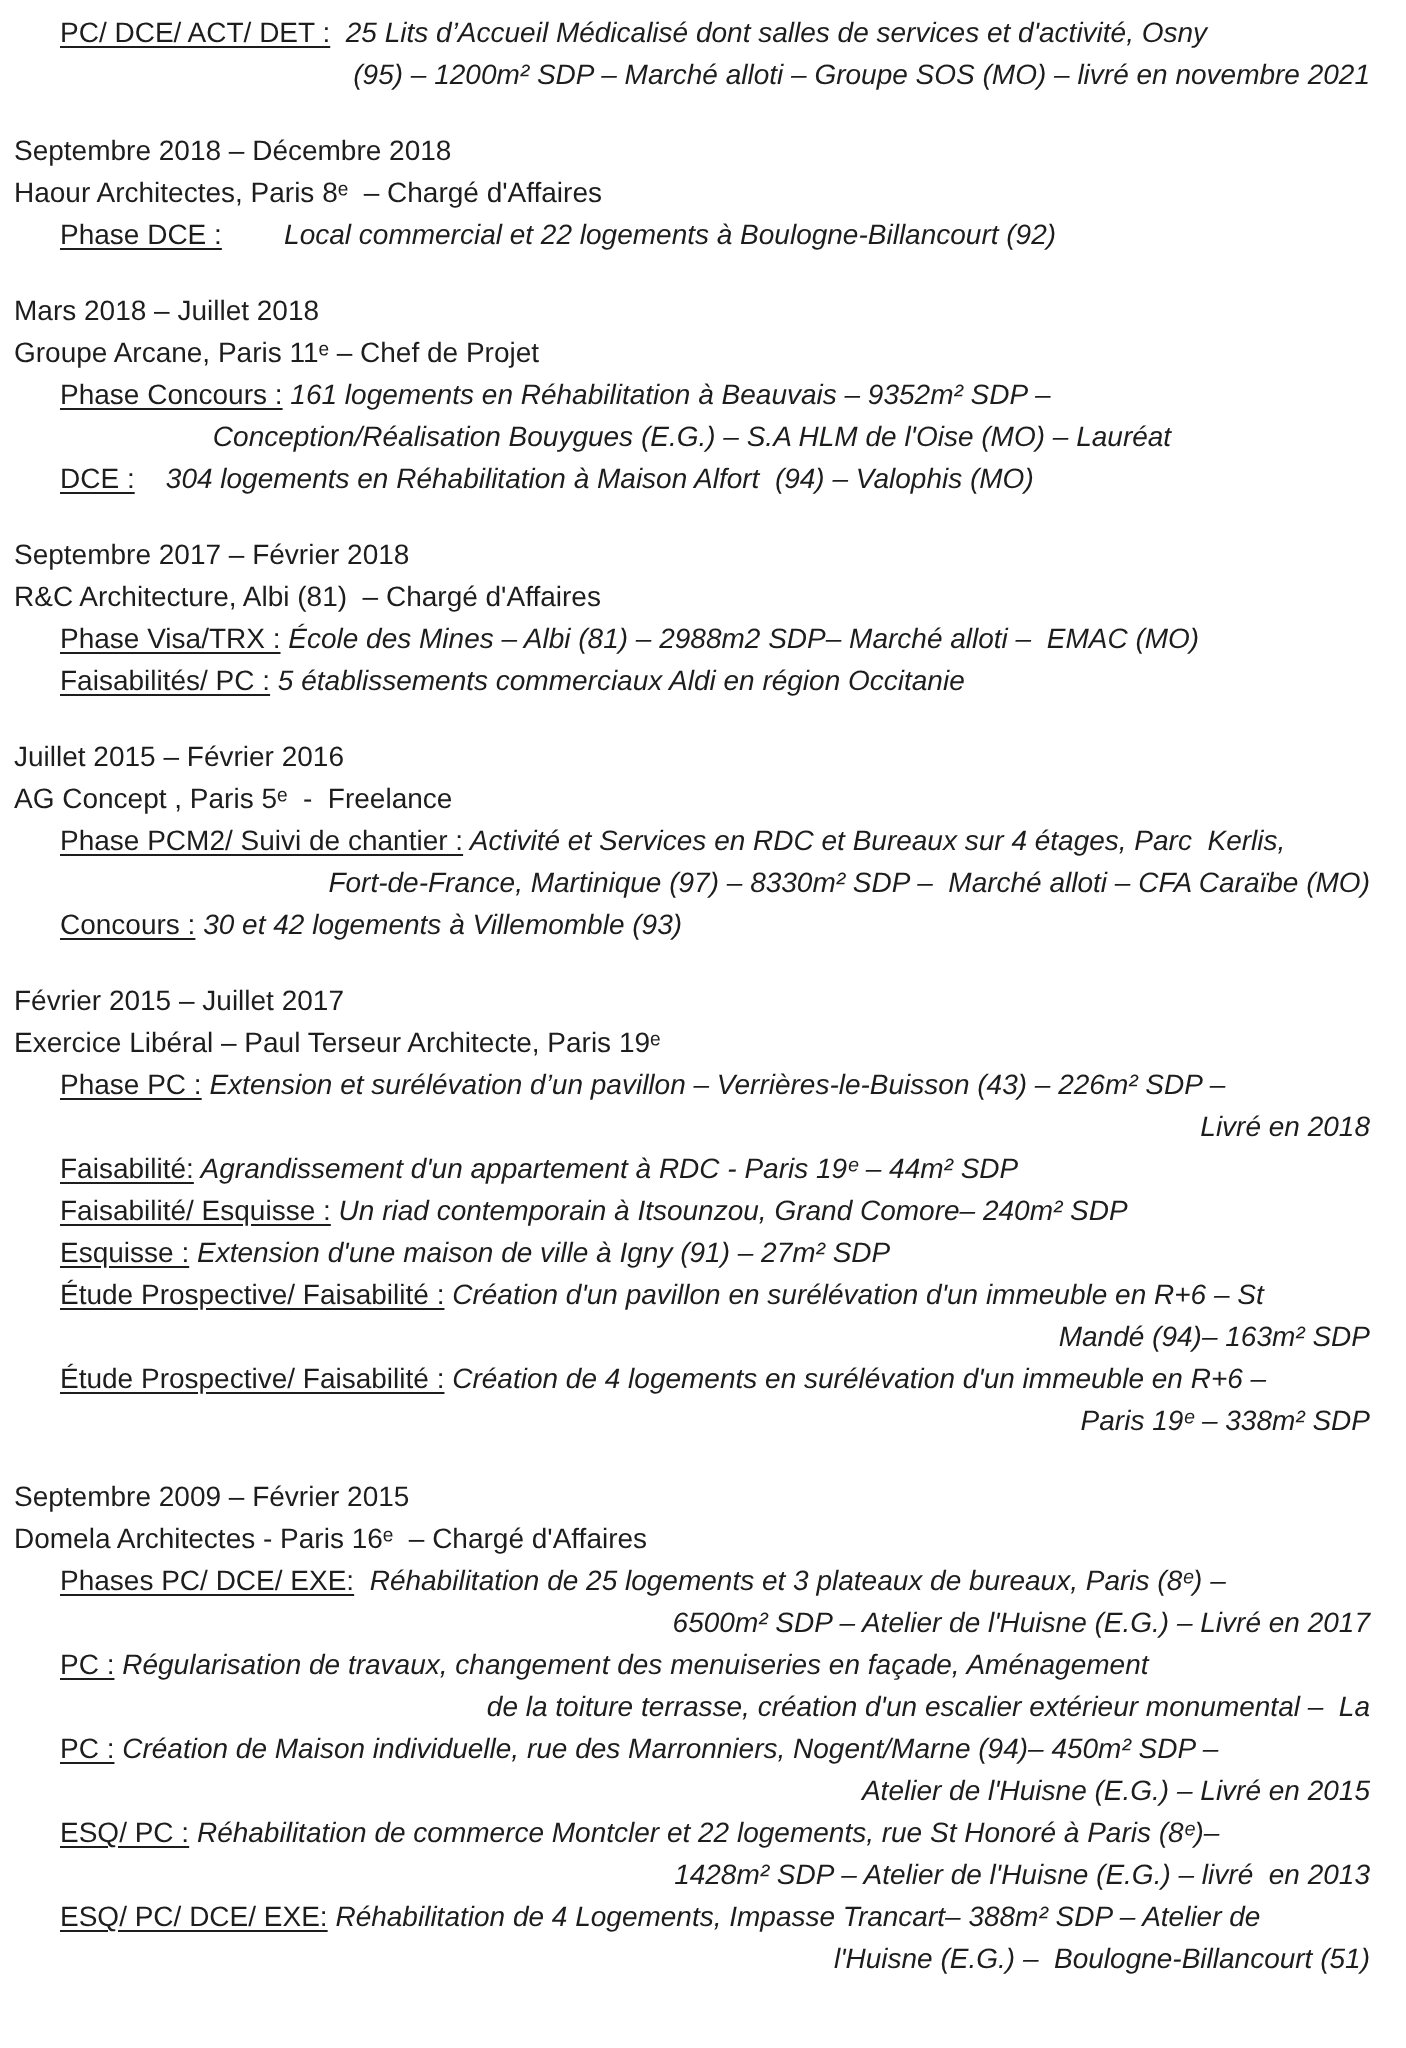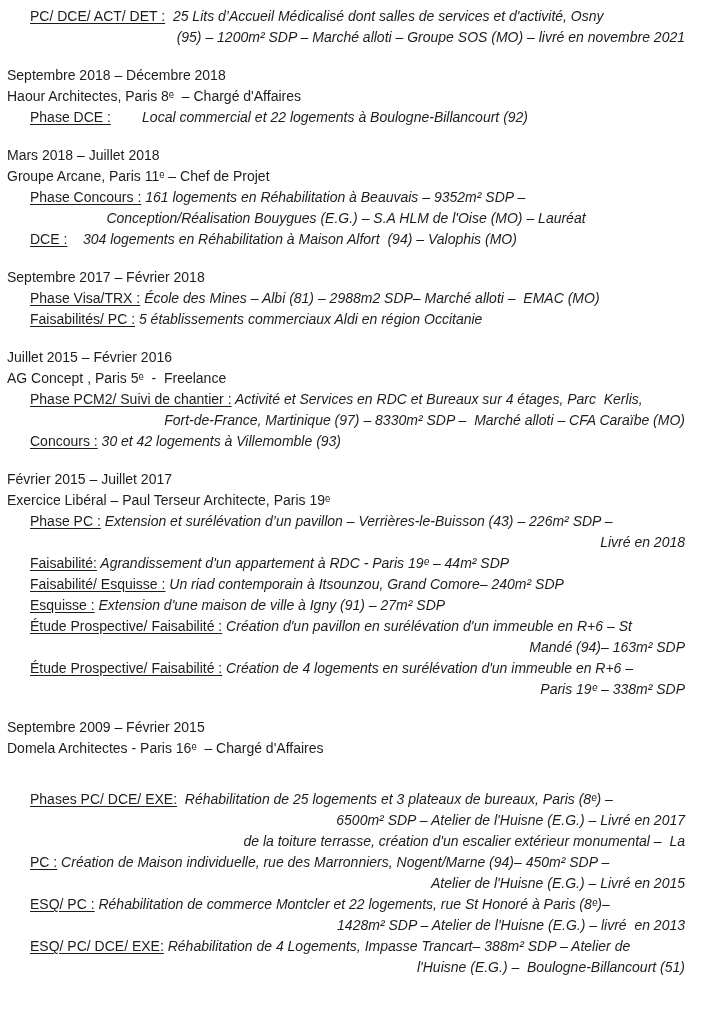--- a/index.html
+++ b/index.html
@@ -55,20 +55,21 @@
     </div>
     <div class="section">
       <div class="line"><span class="run-date">Mars 2018 – Juillet 2018</span></div>
       <div class="line"><span class="run-bold">Groupe Arcane</span><span class="run-plain">, Paris 11ᵉ – Chef de Projet</span></div>
       <div class="line" style="padding-left: 23px;"><span class="run-label">Phase Concours :</span><span class="run-italic"> 161 logements en Réhabilitation à Beauvais – 9352m² SDP –</span></div>
       <div class="line center"><span class="run-italic">Conception/Réalisation Bouygues (E.G.) – S.A HLM de l'Oise (MO) – Lauréat</span></div>
       <div class="line" style="padding-left: 23px;"><span class="run-label">DCE :</span><span class="run-italic">    304 logements en Réhabilitation à Maison Alfort  (94) – Valophis (MO)</span></div>
     </div>
     <div class="section">
       <div class="line"><span class="run-date">Septembre 2017 – Février 2018</span></div>
+      <div class="line"><span class="run-bold">R&amp;C Architecture</span><span class="run-plain">, Albi (81)  – Chargé d'Affaires</span></div>
       <div class="line" style="padding-left: 23px;"><span class="run-label">Phase Visa/TRX :</span><span class="run-italic"> École des Mines – Albi (81) – 2988m2 SDP– Marché alloti –  EMAC (MO)</span></div>
       <div class="line" style="padding-left: 23px;"><span class="run-label">Faisabilités/ PC :</span><span class="run-italic"> 5 établissements commerciaux Aldi en région Occitanie</span></div>
     </div>
     <div class="section">
       <div class="line"><span class="run-date">Juillet 2015 – Février 2016</span></div>
       <div class="line"><span class="run-bold">AG Concept ,</span><span class="run-plain"> Paris 5ᵉ  -  Freelance</span></div>
       <div class="line" style="padding-left: 23px;"><span class="run-label">Phase PCM2/ Suivi de chantier :</span><span class="run-italic"> Activité et Services en RDC et Bureaux sur 4 étages, Parc  Kerlis,</span></div>
       <div class="line right"><span class="run-italic">Fort-de-France, Martinique (97) – 8330m² SDP –  Marché alloti – CFA Caraïbe (MO)</span></div>
       <div class="line" style="padding-left: 23px;"><span class="run-label">Concours :</span><span class="run-italic"> 30 et 42 logements à Villemomble (93)</span></div>
     </div>
@@ -81,22 +82,23 @@
       <div class="line" style="padding-left: 23px;"><span class="run-label">Faisabilité/ Esquisse :</span><span class="run-italic"> Un riad contemporain à Itsounzou, Grand Comore– 240m² SDP</span></div>
       <div class="line" style="padding-left: 23px;"><span class="run-label">Esquisse :</span><span class="run-italic"> Extension d'une maison de ville à Igny (91) – 27m² SDP</span></div>
       <div class="line" style="padding-left: 23px;"><span class="run-label">Étude Prospective/ Faisabilité :</span><span class="run-italic"> Création d'un pavillon en surélévation d'un immeuble en R+6 – St</span></div>
       <div class="line right"><span class="run-italic">Mandé (94)– 163m² SDP</span></div>
       <div class="line" style="padding-left: 23px;"><span class="run-label">Étude Prospective/ Faisabilité :</span><span class="run-italic"> Création de 4 logements en surélévation d'un immeuble en R+6 –</span></div>
       <div class="line right"><span class="run-italic">Paris 19ᵉ – 338m² SDP</span></div>
     </div>
     <div class="section">
       <div class="line"><span class="run-date">Septembre 2009 – Février 2015</span></div>
       <div class="line"><span class="run-bold">Domela Architectes</span><span class="run-plain"> - Paris 16ᵉ  – Chargé d'Affaires</span></div>
-      <div class="line" style="padding-left: 23px; margin-top: 30px;"><span class="run-label">Phases PC/ DCE/ EXE:</span><span class="run-italic">  Réhabilitation de 25 logements et 3 plateaux de bureaux, Paris (8ᵉ) –</span></div>
+      <div class="line" style="padding-left: 23px;"><span class="run-label">Phases PC/ DCE/ EXE:</span><span class="run-italic">  Réhabilitation de 25 logements et 3 plateaux de bureaux, Paris (8ᵉ) –</span></div>
       <div class="line right"><span class="run-italic">6500m² SDP – Atelier de l'Huisne (E.G.) – Livré en 2017</span></div>
+      <div class="line" style="padding-left: 23px;"><span class="run-label">PC :</span><span class="run-italic"> Régularisation de travaux, changement des menuiseries en façade, Aménagement</span></div>
       <div class="line right"><span class="run-italic">de la toiture terrasse, création d'un escalier extérieur monumental –  La</span></div>
       <div class="line" style="padding-left: 23px;"><span class="run-label">PC :</span><span class="run-italic"> Création de Maison individuelle, rue des Marronniers, Nogent/Marne (94)– 450m² SDP –</span></div>
       <div class="line right"><span class="run-italic">Atelier de l'Huisne (E.G.) – Livré en 2015</span></div>
       <div class="line" style="padding-left: 23px;"><span class="run-label">ESQ/ PC :</span><span class="run-italic"> Réhabilitation de commerce Montcler et 22 logements, rue St Honoré à Paris (8ᵉ)–</span></div>
       <div class="line right"><span class="run-italic">1428m² SDP – Atelier de l'Huisne (E.G.) – livré  en 2013</span></div>
       <div class="line" style="padding-left: 23px;"><span class="run-label">ESQ/ PC/ DCE/ EXE:</span><span class="run-italic"> Réhabilitation de 4 Logements, Impasse Trancart– 388m² SDP – Atelier de</span></div>
       <div class="line right"><span class="run-italic">l'Huisne (E.G.) –  Boulogne-Billancourt (51)</span></div>
     </div>
   </div>
 

